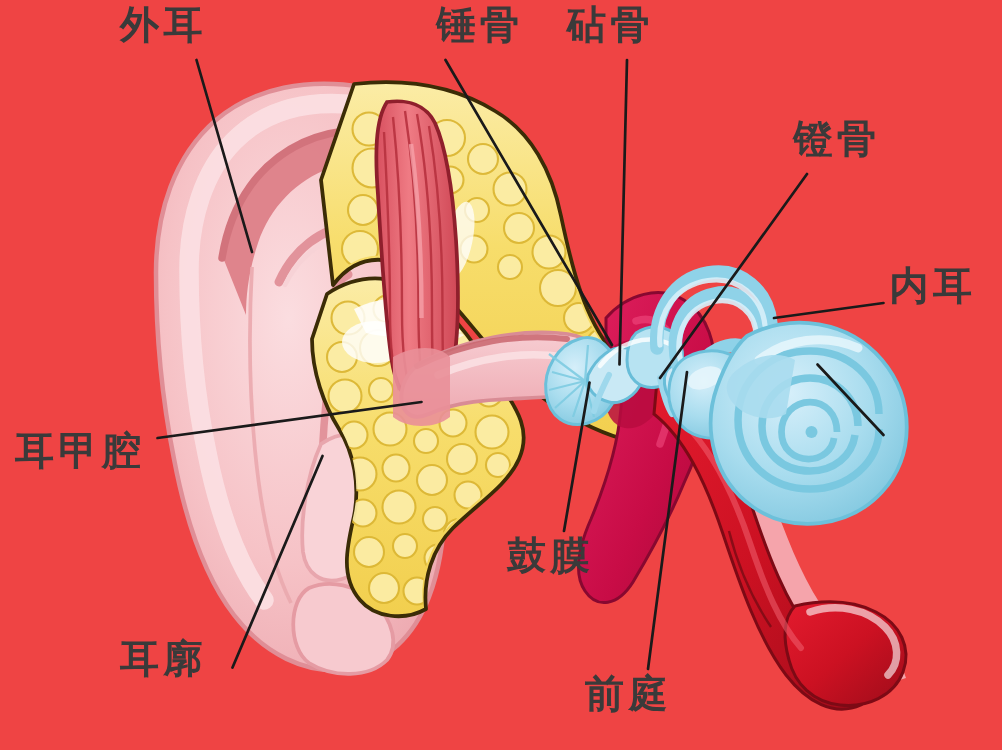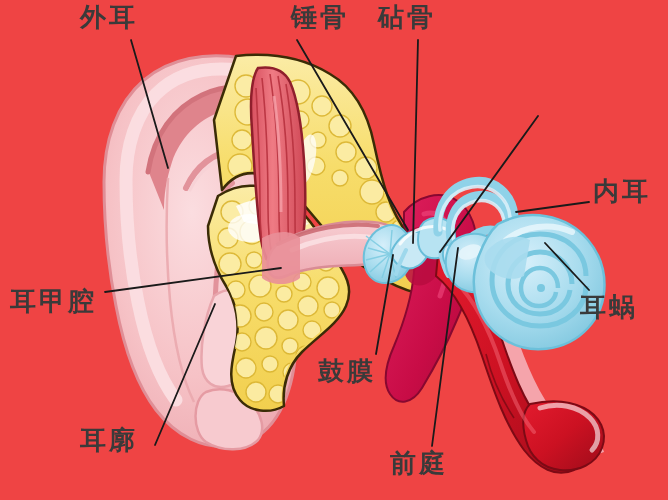--- a/index.html
+++ b/index.html
@@ -368,20 +368,20 @@
       <line x1="105" y1="292" x2="281" y2="268"></line>
       <line x1="155" y1="445" x2="215" y2="304"></line>
       <line x1="376" y1="354" x2="393" y2="255"></line>
       <line x1="432" y1="446" x2="458" y2="248"></line>
     </g>
   </svg>
 
   <div class="lbl" style="left:80px;  top:4px;">外耳</div>
   <div class="lbl" style="left:262px; top:4px;margin-left:29px;">锤骨</div>
   <div class="lbl" style="left:378px; top:4px;text-align:right;">砧骨</div>
+  <div class="lbl" style="left:529px; top:80px;">镫骨</div>
   <div class="lbl" style="left:593px; top:178px;">内耳</div>
-  <div class="lbl" style="left:580px; top:294px;">耳蜗</div>
   <div class="lbl" style="left:10px;  top:288px;">耳甲腔</div>
   <div class="lbl" style="left:80px;  top:427px;">耳廓</div>
-  <div class="lbl" style="left:318px; top:358px;">鼓膜</div>
+  <div class="lbl" style="left:338px; top:358px;">鼓膜</div>
   <div class="lbl" style="left:390px; top:450px;">前庭</div>
 
 </div>
 
 </body></html>

